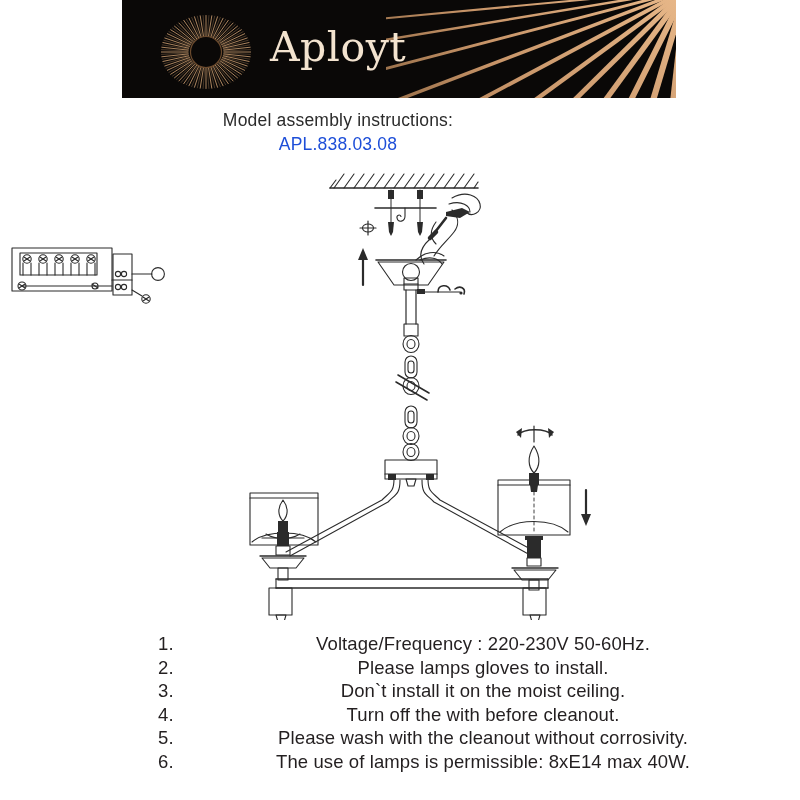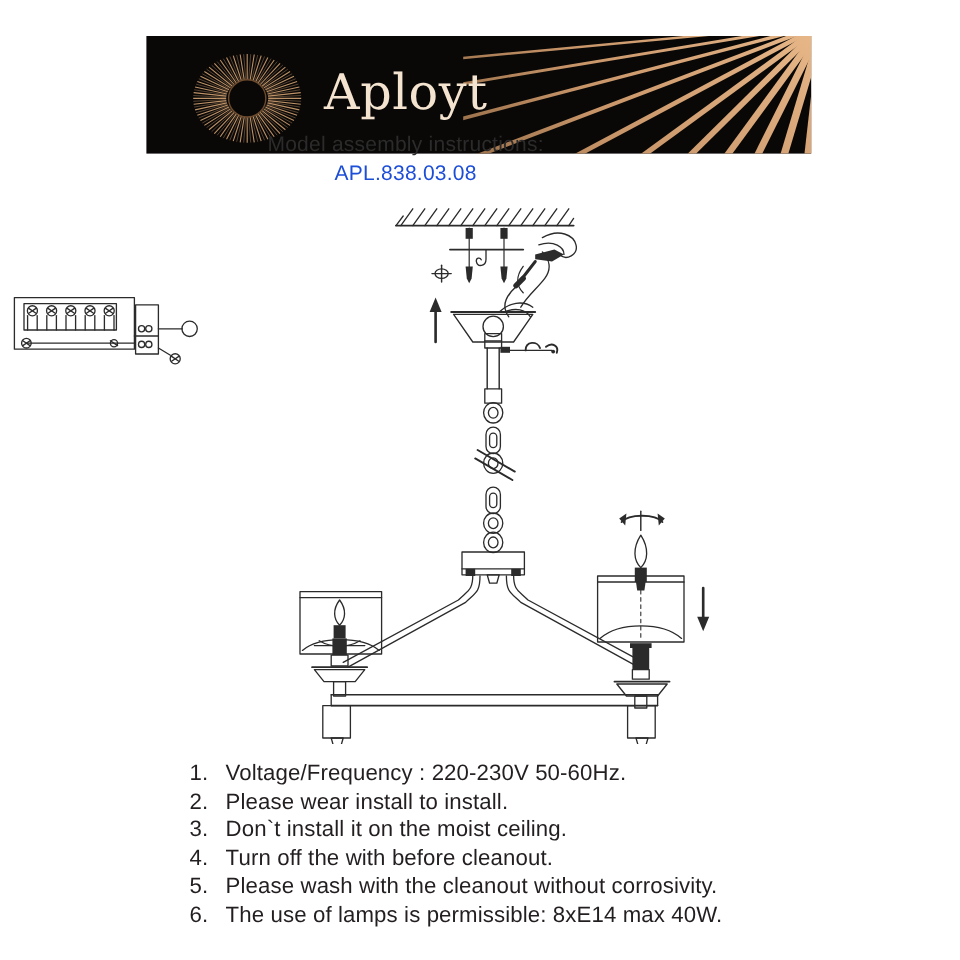--- a/index.html
+++ b/index.html
@@ -18,21 +18,20 @@
 
   
   .banner {
     position: absolute;
     left: 122px;
     top: 0;
     width: 554px;
     height: 98px;
     background: #0a0807;
     overflow: hidden;
-    margin-top: 30px;
   }
   .banner-rays {
     position: absolute;
     right: -10px;
     top: -10px;
     width: 300px;
     height: 200px;
     pointer-events: none;
   }
   .logo-burst {
@@ -99,20 +98,21 @@
     color: #231f20;
     letter-spacing: 0.1px;
   }
   .ins-num {
     width: 30px;
     flex: 0 0 30px;
     text-align: left;
   }
   .ins-text {
     flex: 1 1 auto;
+    text-align: center;
   }
 </style>
 </head>
 <body>
 
 <div class="banner">
 
   <svg class="banner-rays" viewBox="0 0 300 200" preserveAspectRatio="none">
     <defs>
       <linearGradient id="rayg" x1="1" y1="0" x2="0" y2="1">
@@ -501,21 +501,21 @@
   </g>
 </svg>
 
 <div class="instructions">
   <div class="ins-row">
     <span class="ins-num">1.</span>
     <span class="ins-text">Voltage/Frequency : 220-230V 50-60Hz.</span>
   </div>
   <div class="ins-row">
     <span class="ins-num">2.</span>
-    <span class="ins-text">Please wear install to install.</span>
+    <span class="ins-text">Please lamps gloves to install.</span>
   </div>
   <div class="ins-row">
     <span class="ins-num">3.</span>
     <span class="ins-text">Don`t install it on the moist ceiling.</span>
   </div>
   <div class="ins-row">
     <span class="ins-num">4.</span>
     <span class="ins-text">Turn off the with before cleanout.</span>
   </div>
   <div class="ins-row">

